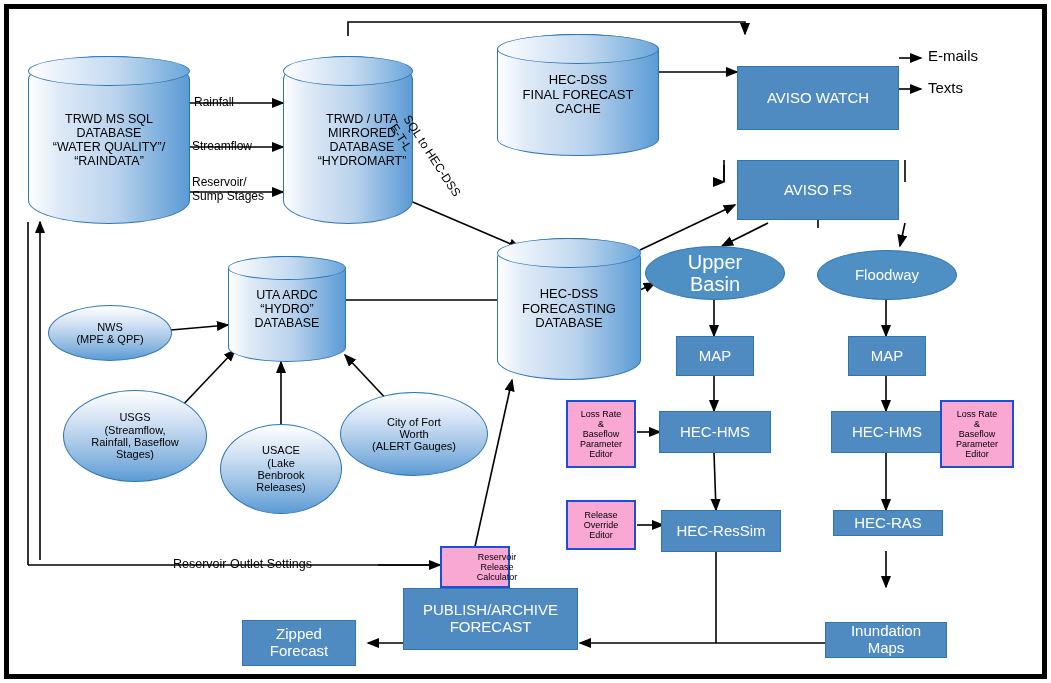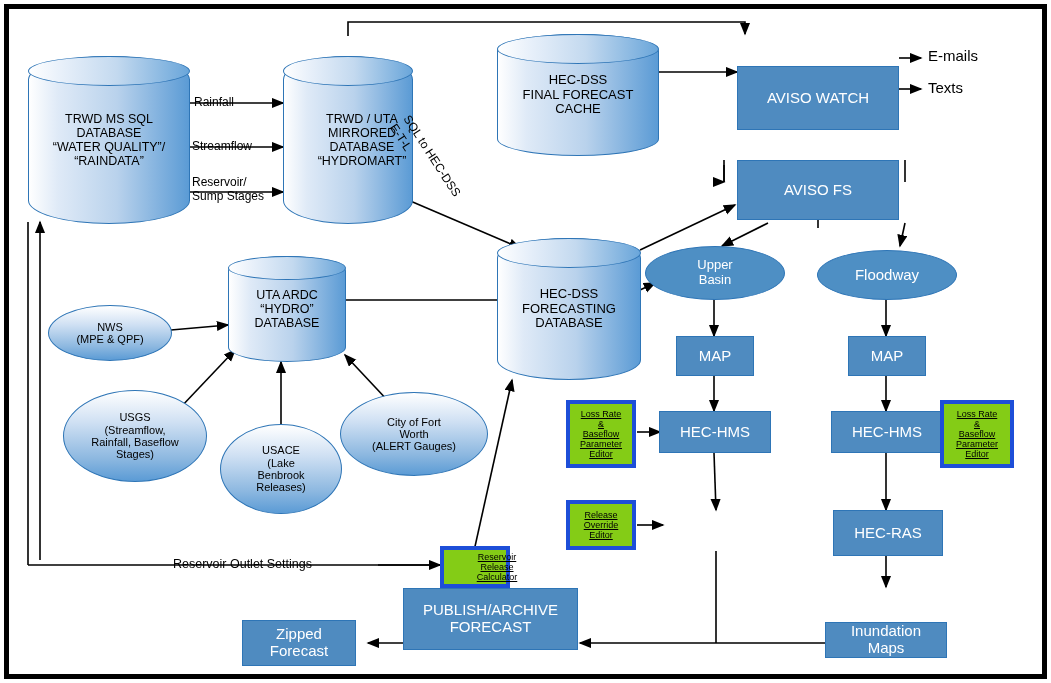--- a/index.html
+++ b/index.html
@@ -13,21 +13,21 @@
   .cyl .cap{position:absolute;left:-1px;right:-1px;top:-1px;height:28px;border:1px solid #2e75b6;border-radius:50%;
        background:linear-gradient(to right,#ffffff 0%, #e8f0fa 20%, #c3d9ef 55%, #6aa6da 100%);}
   .cyl .txt{position:relative;z-index:2;padding:0 6px;}
   
   .ellipse{background:linear-gradient(to bottom,#ffffff 0%, #cfe0f3 35%, #8db8e0 75%, #5b9bd5 100%);
        border:1px solid #2e75b6;border-radius:50%;justify-content:center;}
   .ellipse-solid{background:#4e8fc4;border:1px solid #2e75b6;border-radius:50%;color:#fff;}
   
   .rect{background:#4f8bc0;border:1px solid #2e75b6;color:#ffffff;}
   
-  .grey{background:#84cc16;border:4px solid #1d4ed8;color:#000;text-decoration:underline;}
+  .grey{background:#f9a8d4;border:2px solid #1d4ed8;color:#000;}
   .lbl{position:absolute;color:#000;background:transparent;}
   svg.wires{position:absolute;left:0;top:0;width:1051px;height:683px;pointer-events:none;}
 </style>
 </head>
 <body>
 
 <div id="stage">
   <div id="frame"></div>
 
   <svg class="wires" xmlns="http://www.w3.org/2000/svg">
@@ -203,21 +203,21 @@
   </div>
 
   <div class="node ellipse" style="left:340px;top:392px;width:148px;height:84px;font-size:11px;">
     <div>
       <div>City of Fort</div>
       <div>Worth</div>
       <div>(ALERT Gauges)</div>
     </div>
   </div>
 
-  <div class="node ellipse-solid" style="left:645px;top:246px;width:140px;height:54px;font-size:13px;">
+  <div class="node ellipse-solid" style="left:645px;top:246px;width:140px;height:54px;font-size:20px;">
     <div>
       <div>Upper</div>
       <div>Basin</div>
     </div>
   </div>
 
   <div class="node ellipse-solid" style="left:817px;top:250px;width:140px;height:50px;font-size:15px;">
     <span>Floodway</span>
   </div>
 
@@ -228,21 +228,24 @@
     <span>MAP</span>
   </div>
 
   <div class="node rect" style="left:659px;top:411px;width:112px;height:42px;font-size:15px;">
     <span>HEC-HMS</span>
   </div>
   <div class="node rect" style="left:831px;top:411px;width:112px;height:42px;font-size:15px;">
     <span>HEC-HMS</span>
   </div>
 
-  <div class="node rect" style="left:833px;top:510px;width:110px;height:46px;font-size:15px;">
+  <div class="node rect" style="left:661px;top:510px;width:120px;height:42px;font-size:15px;">
+    <span>HEC-ResSim</span>
+  </div>
+  <div class="node rect" style="left:833px;top:510px;width:110px;height:26px;font-size:15px;">
     <span>HEC-RAS</span>
   </div>
 
   <div class="node rect" style="left:825px;top:587px;width:122px;height:36px;font-size:15px;margin-top:35px;">
     <div>
       <div>Inundation</div>
       <div>Maps</div>
     </div>
   </div>
 

